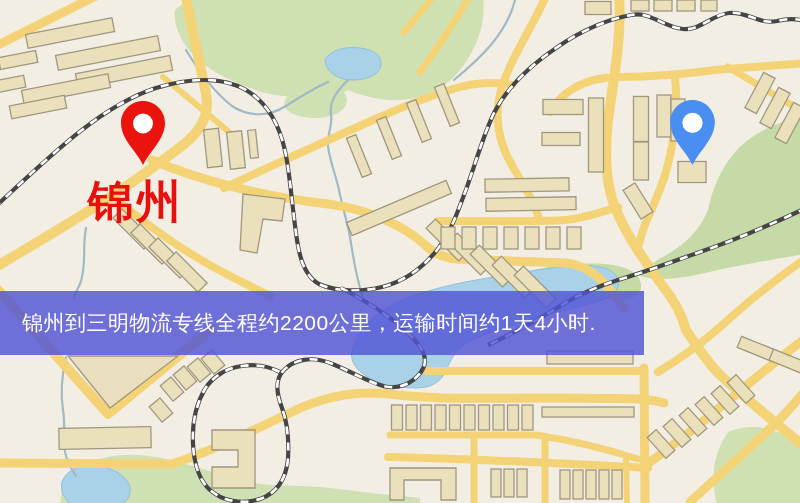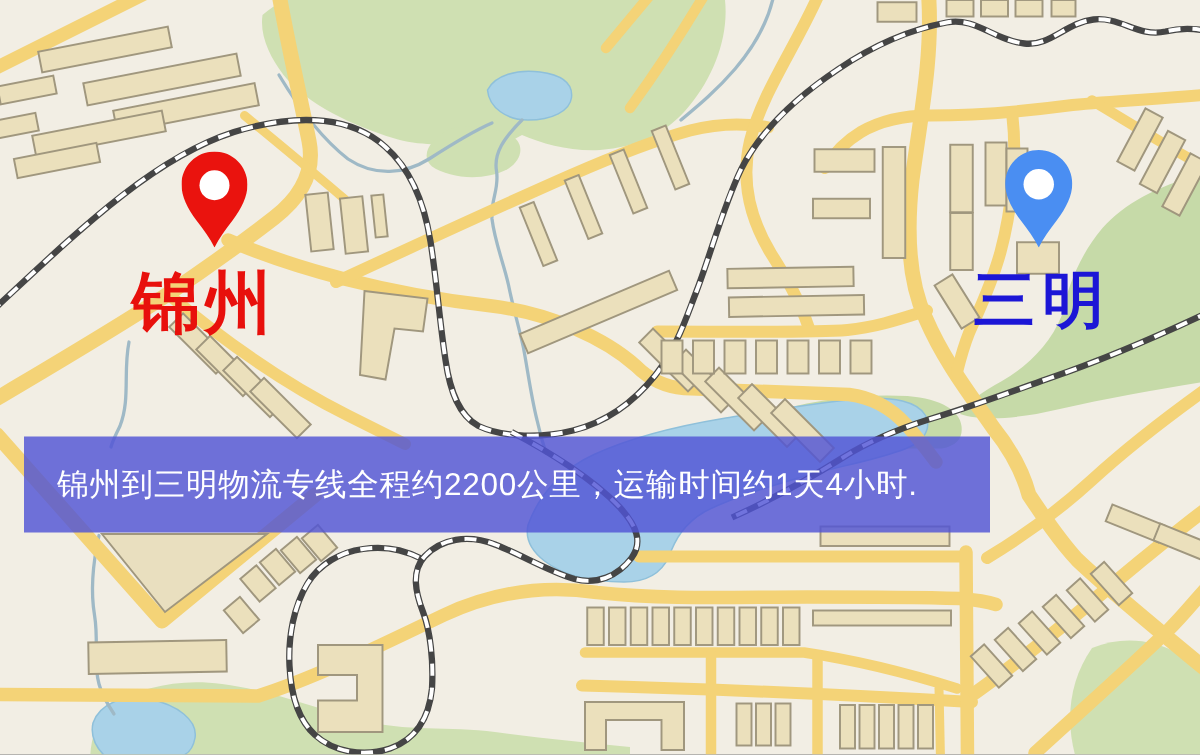--- a/index.html
+++ b/index.html
@@ -26,21 +26,21 @@
   .pin-dest-head{fill:var(--c-dest-pin,#4a8ef2);}
   .pin-hole{fill:#ffffff;}
 
   .city-label{position:absolute;line-height:1;white-space:nowrap;font-weight:700;}
   #origin-label{left:88px;top:179px;font-size:45px;letter-spacing:3px;color:var(--c-origin-label,#e8100c);}
   #dest-label{left:649px;top:180px;font-size:41px;letter-spacing:5px;font-weight:600;color:var(--c-dest-label,#1c16d6);}
 
   #route-banner{
     position:absolute;left:0;top:291px;width:644px;height:64px;
     background:var(--c-banner-bg,rgba(80,84,214,0.82));
-    display:flex;align-items:center;margin-left:16px;
+    display:flex;align-items:center;
   }
   #route-banner span{
     color:var(--c-banner-text,#ffffff);
     font-size:21px;letter-spacing:0.5px;padding-left:22px;
   }
 </style>
 </head>
 <body>
 
 <div id="stage">
@@ -220,19 +220,18 @@
   <svg class="pin" style="left:121px;top:101px" width="44" height="64" viewBox="0 0 44 64">
     <path class="pin-origin-head" d="M22,0 C9.85,0 0,9.85 0,22 C0,30 4,38 10,46 C15,52.5 19,58 22,64 C25,58 29,52.5 34,46 C40,38 44,30 44,22 C44,9.85 34.15,0 22,0 Z"></path>
     <circle class="pin-hole" cx="22" cy="22.5" r="10"></circle>
   </svg>
   <div class="city-label" id="origin-label">锦州</div>
 
   <svg class="pin" style="left:670px;top:100px" width="45" height="65" viewBox="0 0 44 64">
     <path class="pin-dest-head" d="M22,0 C9.85,0 0,9.85 0,22 C0,30 4,38 10,46 C15,52.5 19,58 22,64 C25,58 29,52.5 34,46 C40,38 44,30 44,22 C44,9.85 34.15,0 22,0 Z"></path>
     <circle class="pin-hole" cx="22" cy="22.5" r="10"></circle>
   </svg>
-  <div class="city-label" id="dest-label">三明</div>
 
   <div id="route-banner">
     <span>锦州到三明物流专线全程约2200公里，运输时间约1天4小时.</span>
   </div>
 
 </div>
 
 </body></html>

